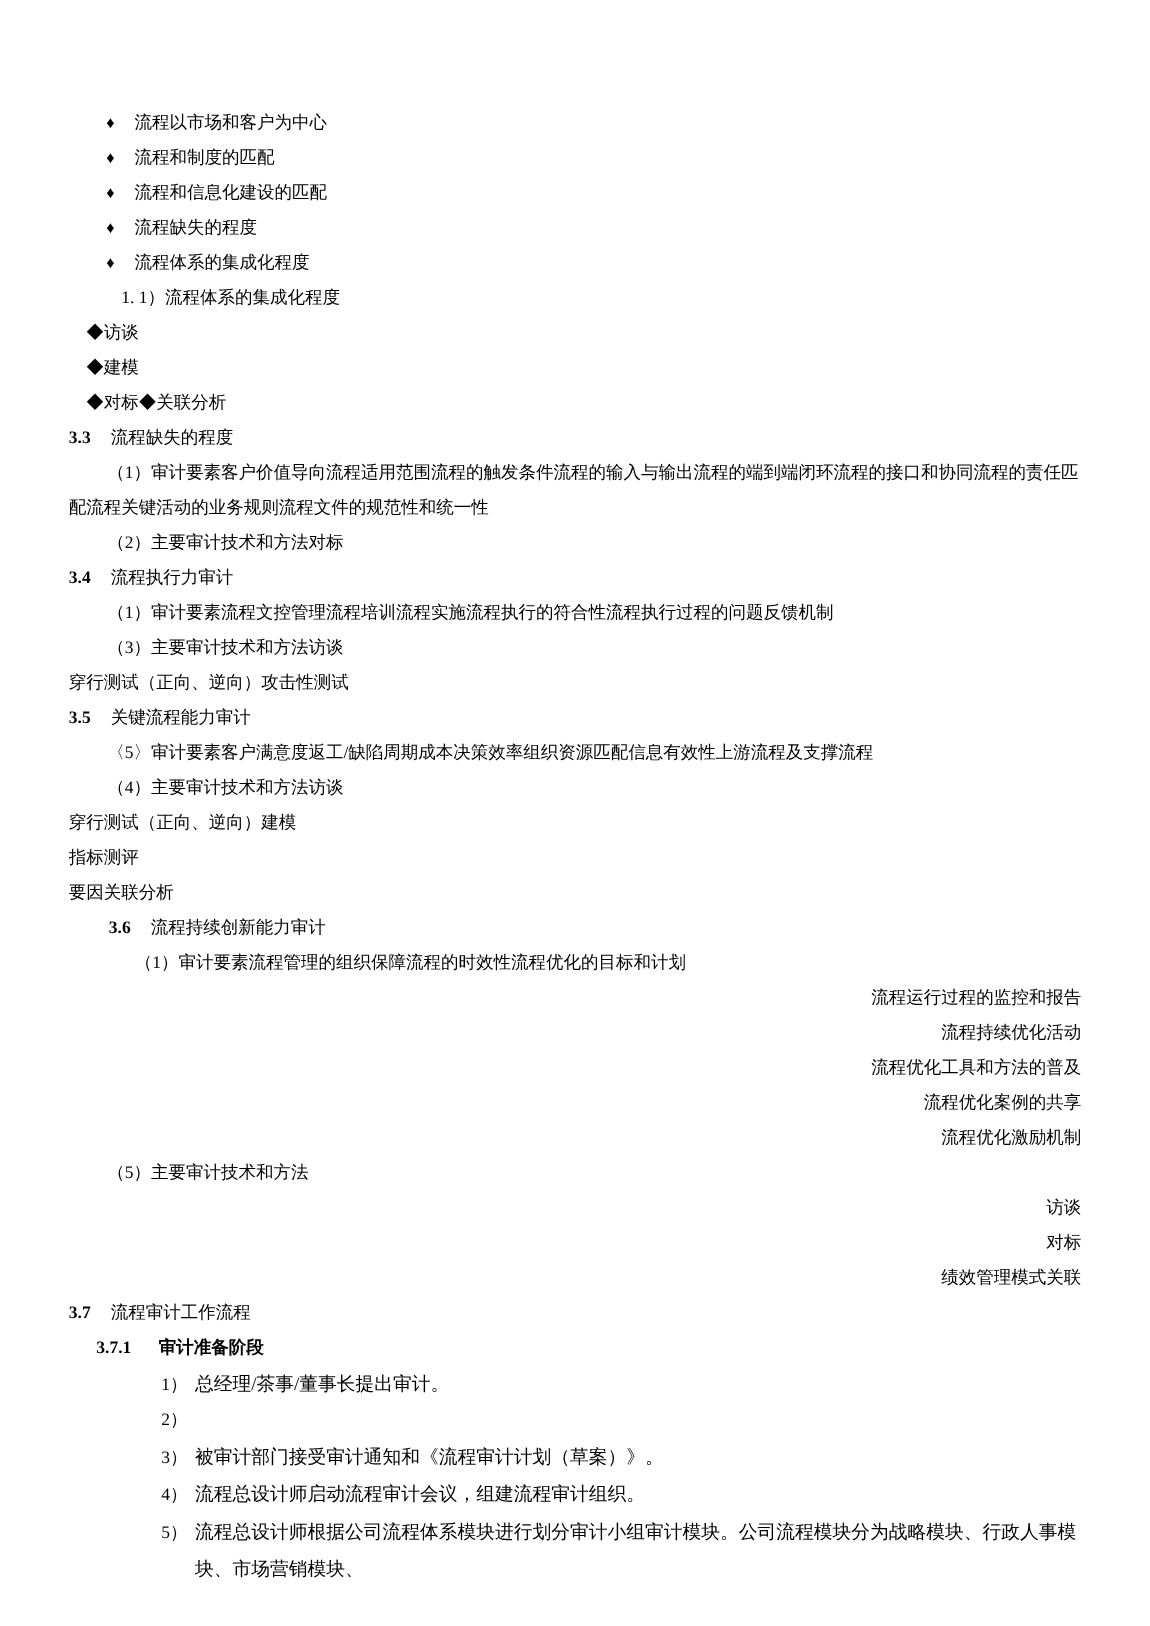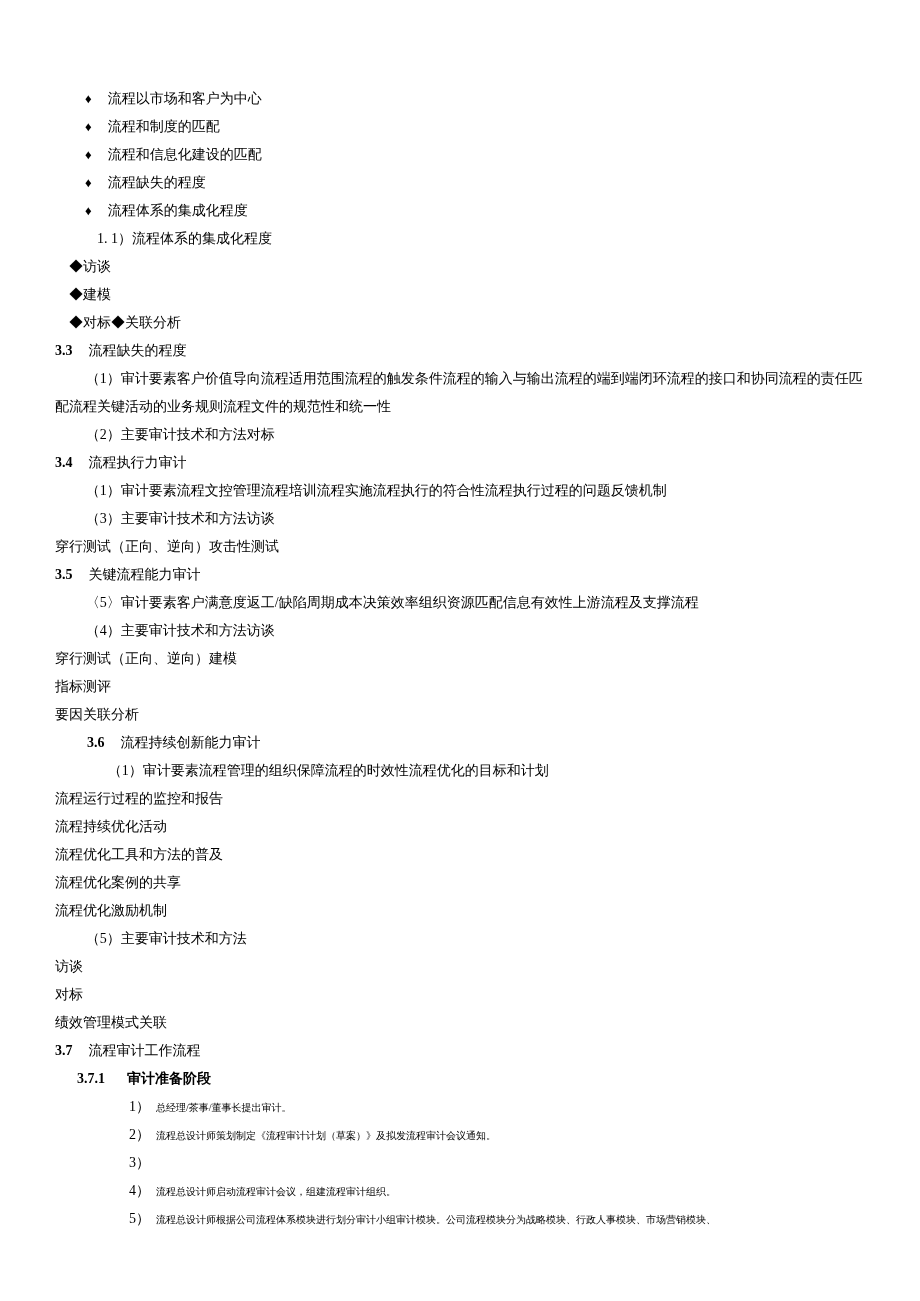--- a/index.html
+++ b/index.html
@@ -55,24 +55,25 @@
     }
     .step-item {
       display: flex;
       align-items: baseline;
     }
     .step-label {
       margin-right: 6px;
       flex-shrink: 0;
     }
     .step-text {
-      font-size: 10px;
+      font-size: 15px;
     }
     .no-indent {
       text-indent: 0;
+      text-align: right;
     }
   </style>
 </head>
 <body>
 
 <div class="diamond-list">
   <div class="diamond-item">
     <span class="diamond">♦</span>
     <span>流程以市场和客户为中心</span>
   </div>
@@ -156,24 +157,24 @@
   <span class="sec-num">3.7.1</span><span>审计准备阶段</span>
 </div>
 
 <div class="steps">
   <div class="step-item">
     <span class="step-label">1）</span>
     <span class="step-text">总经理/茶事/董事长提出审计。</span>
   </div>
   <div class="step-item">
     <span class="step-label">2）</span>
-    <span class="step-text">流程总设计师策划制定《流程审计计划（草案）》及拟发流程审计会议通知。</span>
   </div>
   <div class="step-item">
     <span class="step-label">3）</span>
+    <span class="step-text">被审计部门接受审计通知和《流程审计计划（草案）》。</span>
   </div>
   <div class="step-item">
     <span class="step-label">4）</span>
     <span class="step-text">流程总设计师启动流程审计会议，组建流程审计组织。</span>
   </div>
   <div class="step-item">
     <span class="step-label">5）</span>
     <span class="step-text">流程总设计师根据公司流程体系模块进行划分审计小组审计模块。公司流程模块分为战略模块、行政人事模块、市场营销模块、</span>
   </div>
 </div>

